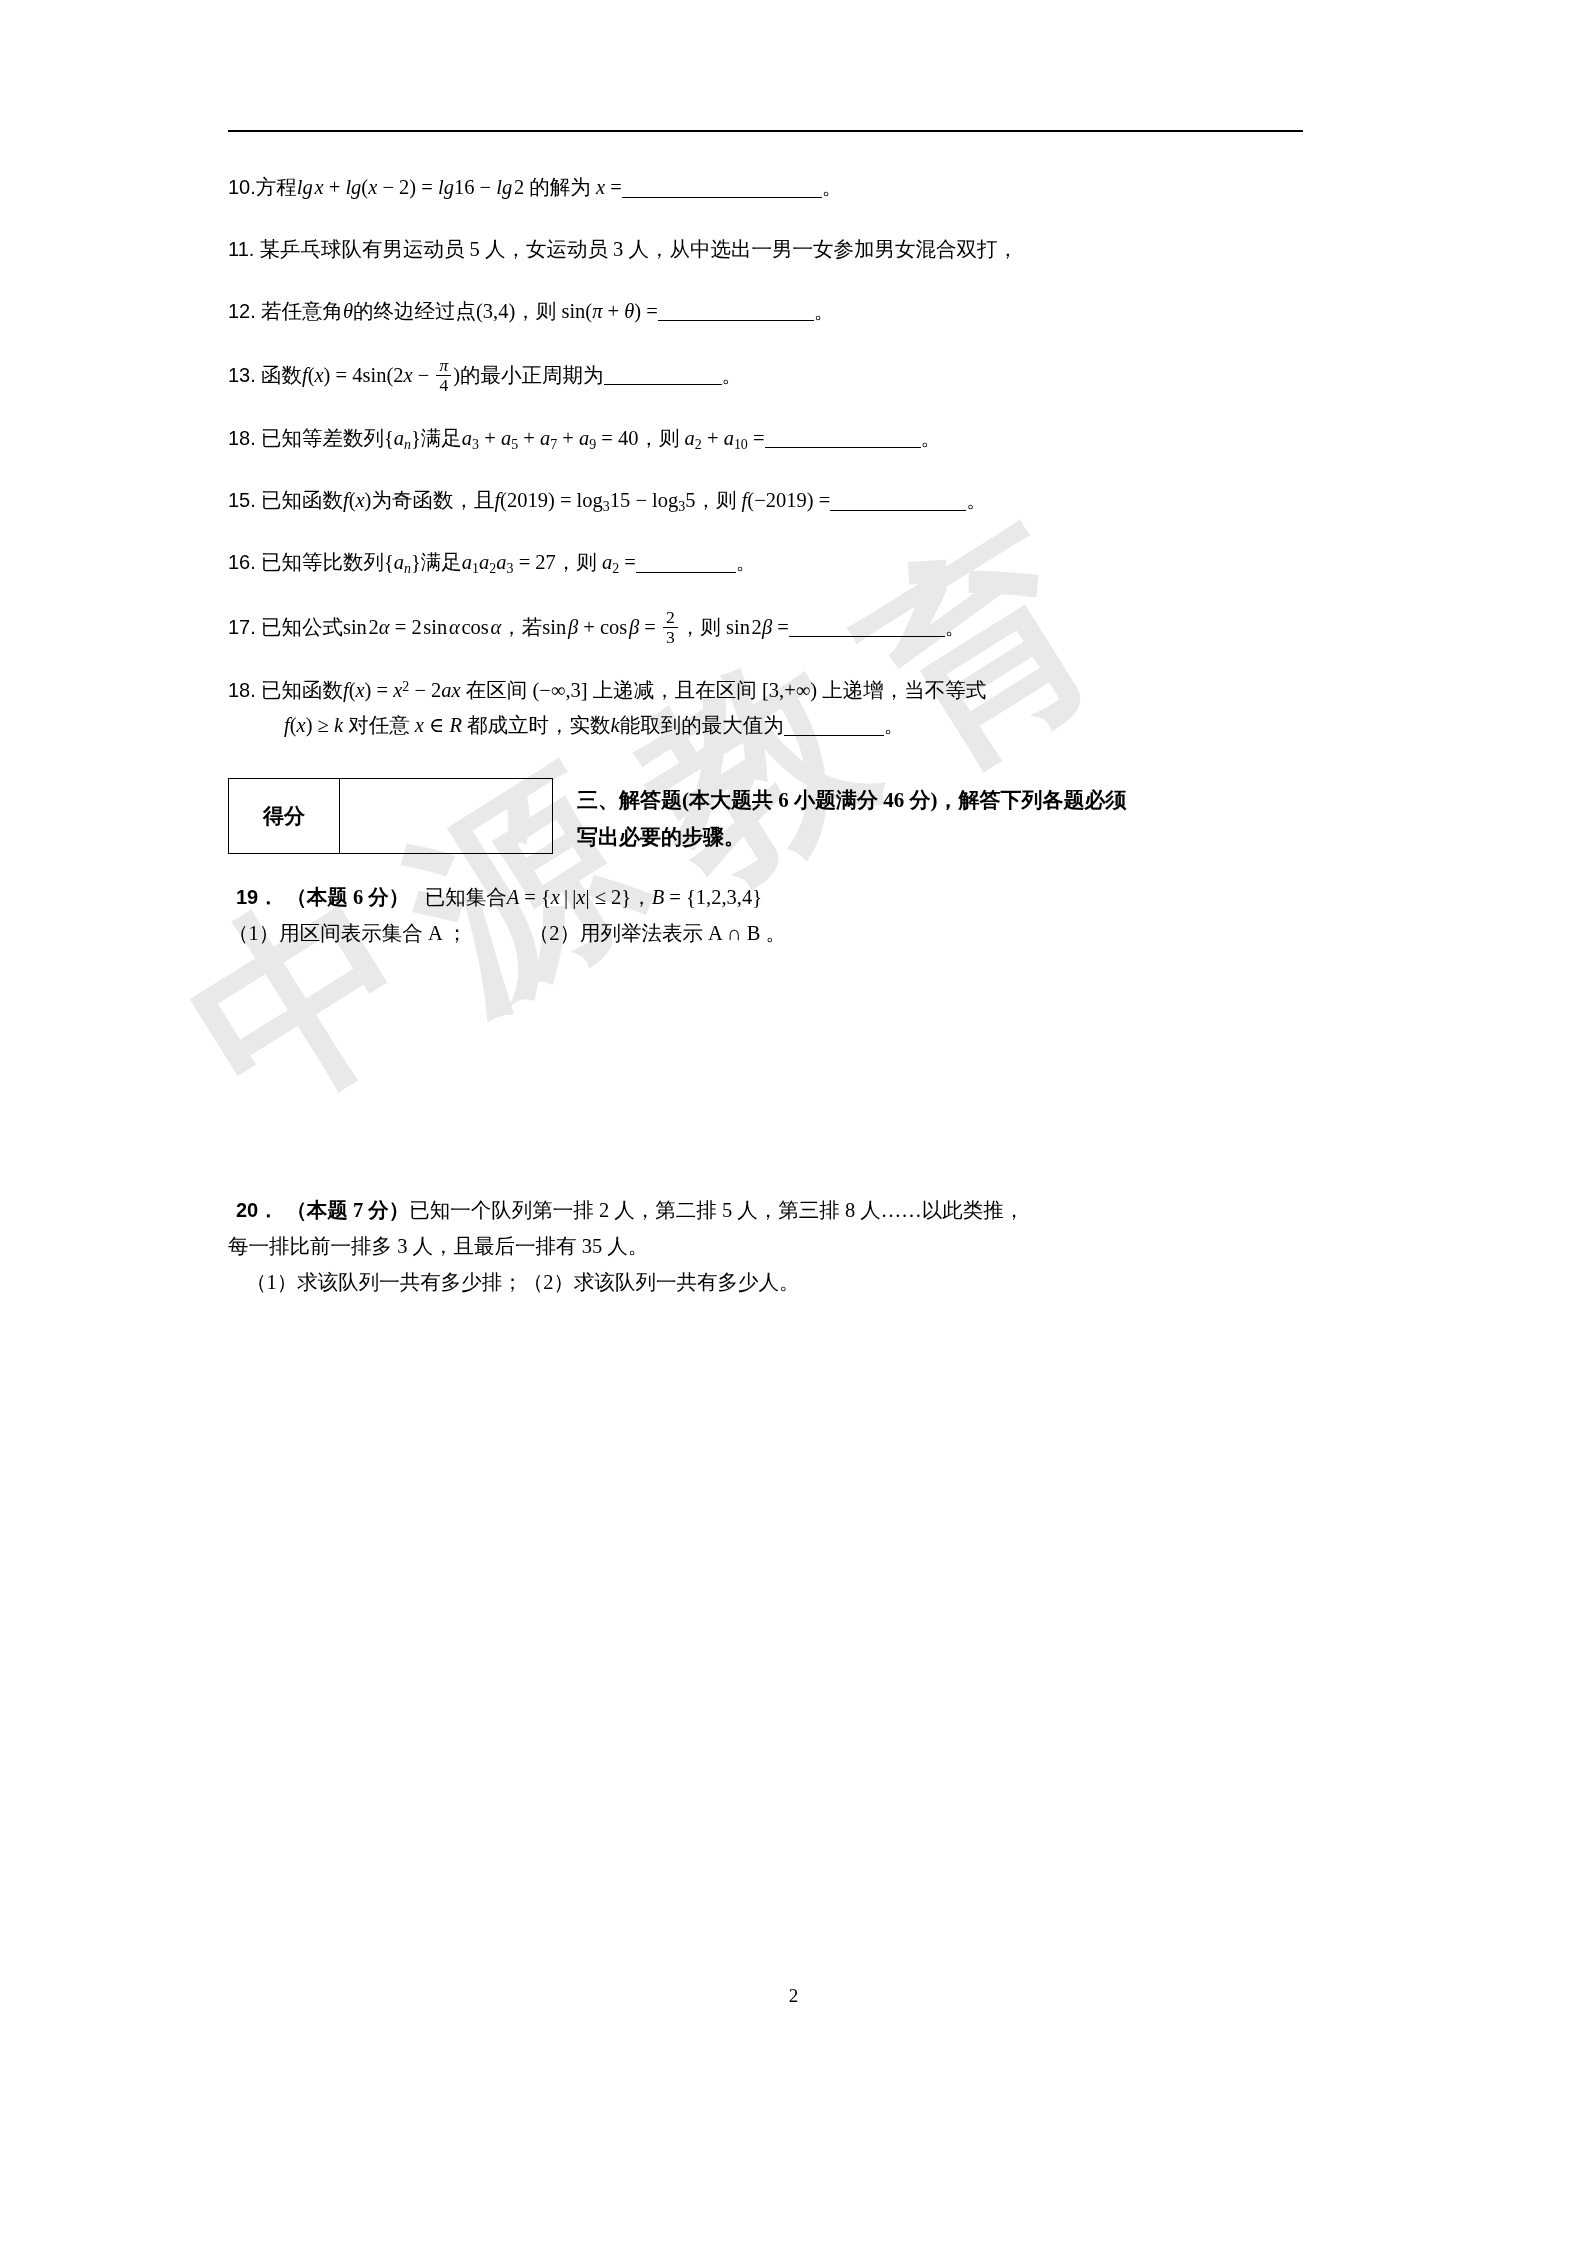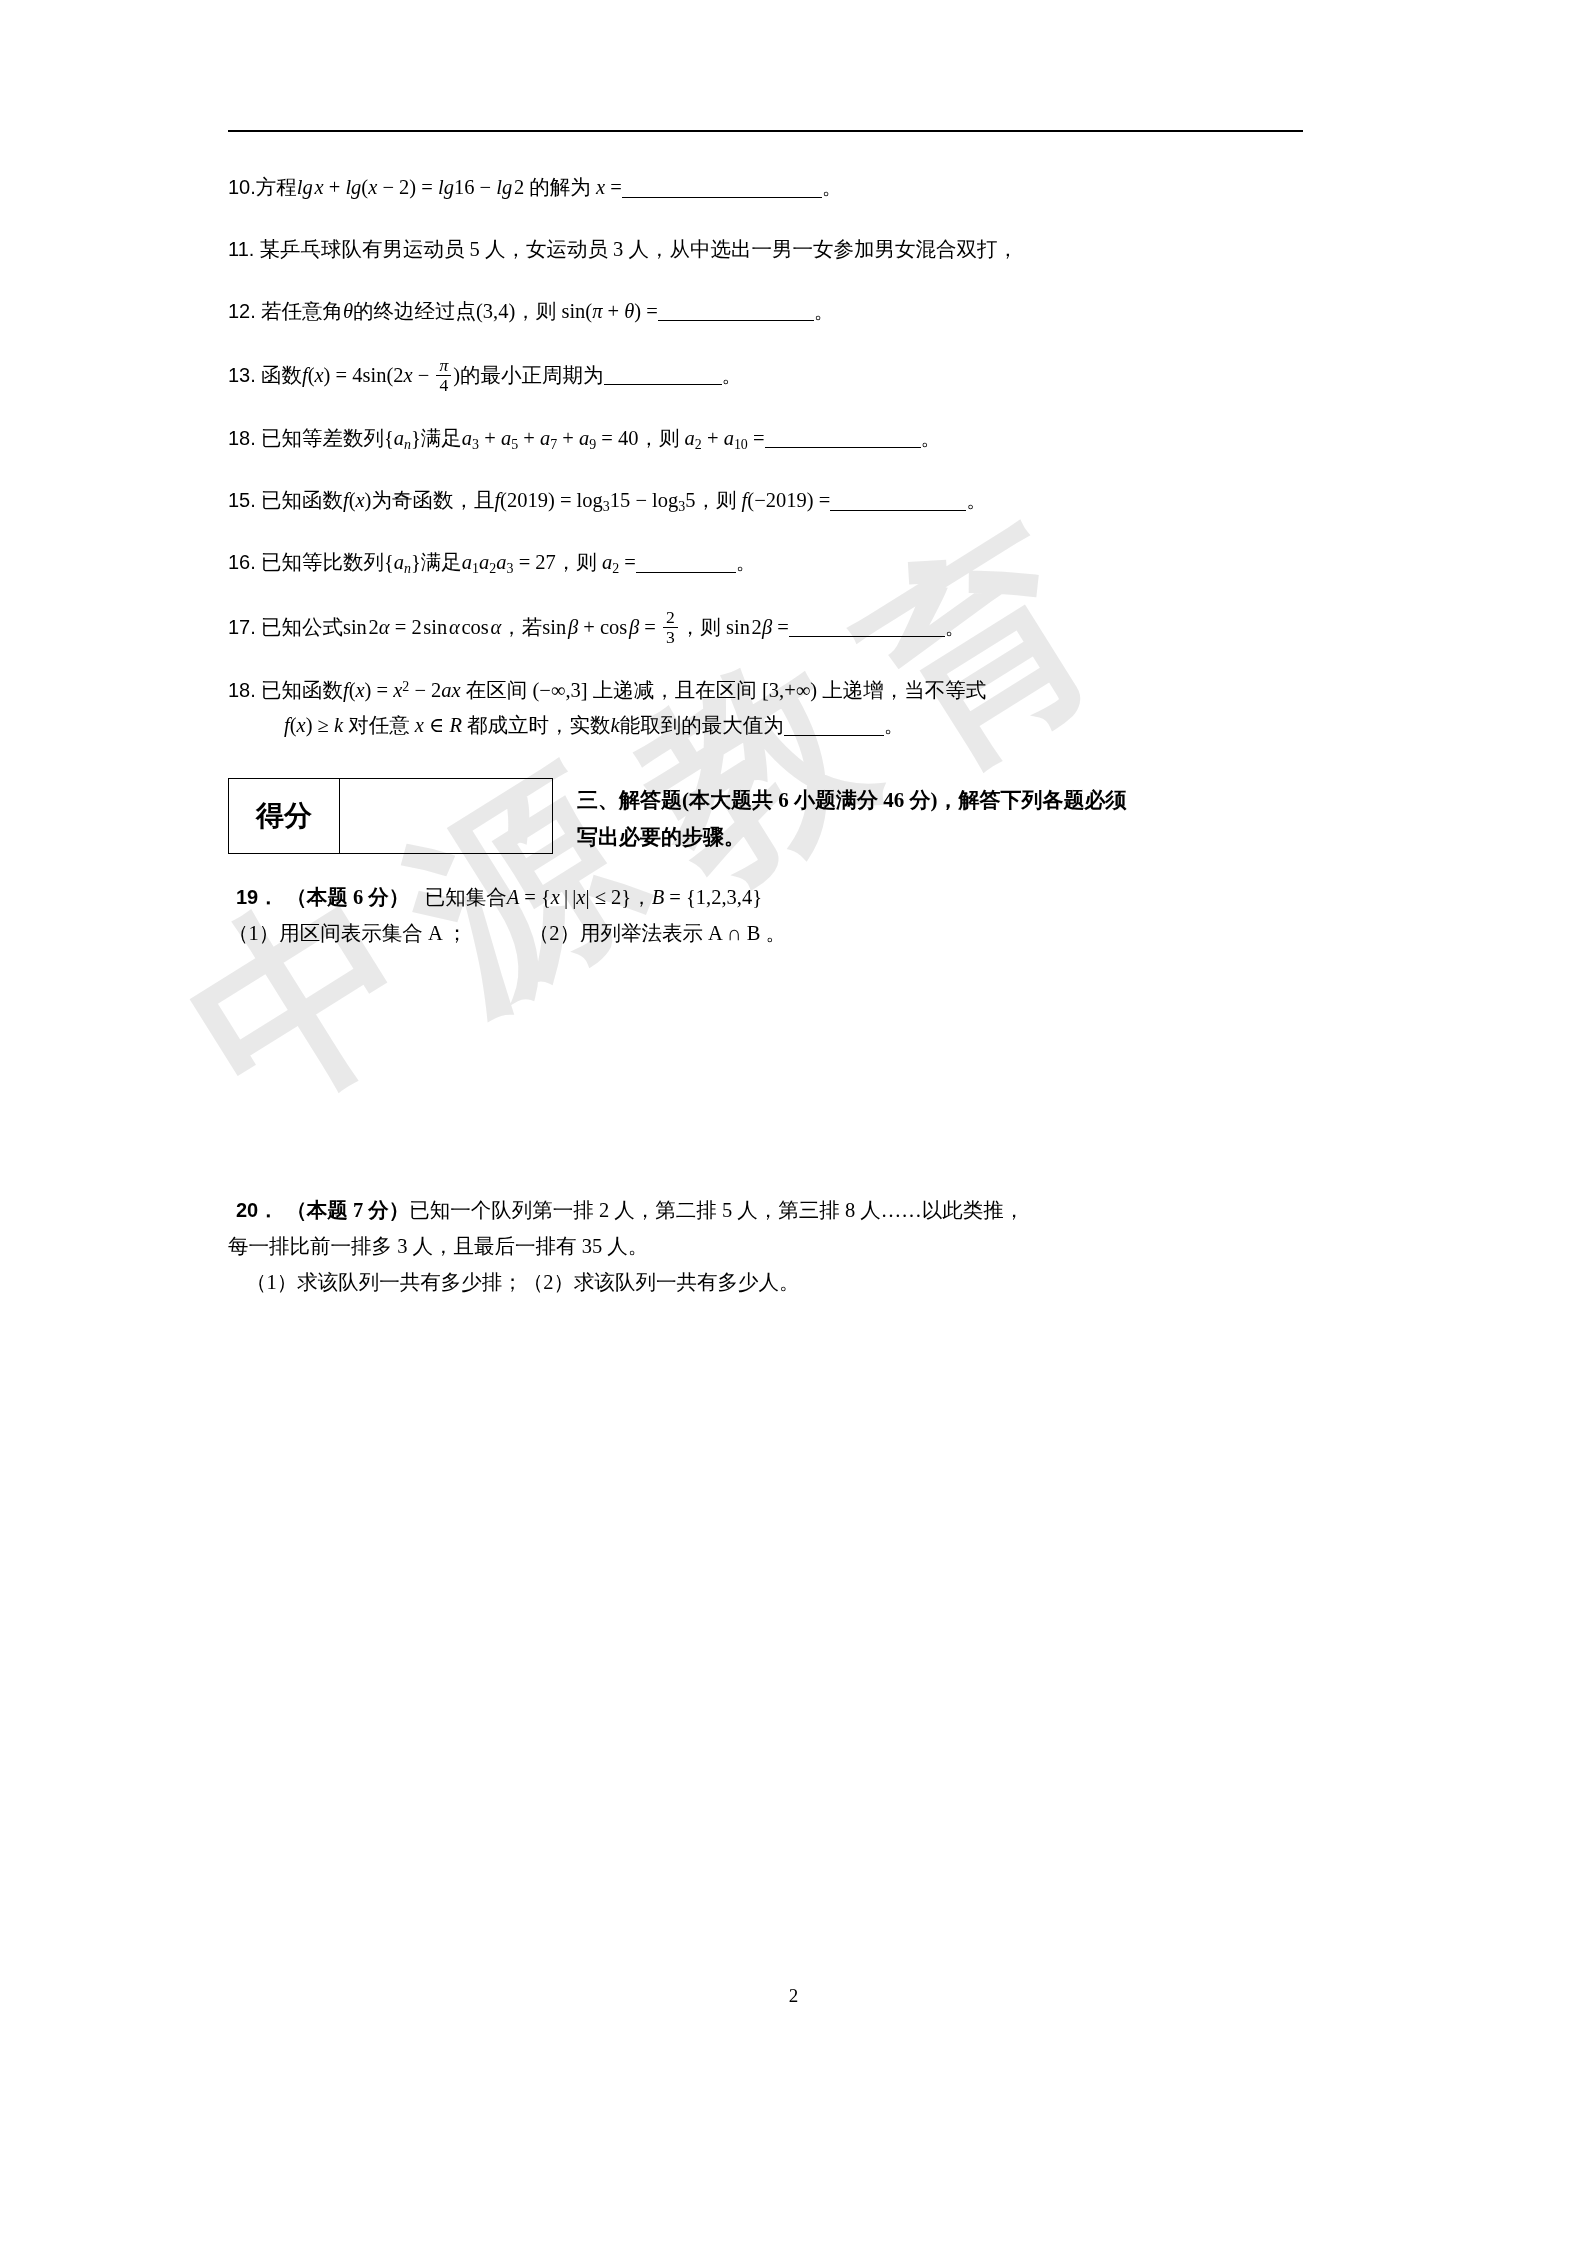--- a/index.html
+++ b/index.html
@@ -114,21 +114,21 @@
     position: absolute;
     left: 0;
     top: 0;
   }
   .scorebox td {
     border: 1.5px solid #000;
     height: 72px;
     text-align: center;
     vertical-align: middle;
     font-weight: bold;
-    font-size: 28px;
+    font-size: 21px;
     font-family: "Liberation Sans", sans-serif;
   }
   .scorebox td.lbl { width: 108px; }
   .scorebox td.val { width: 210px; }
   .section-head {
     position: absolute;
     left: 349px;
     top: 4px;
     width: 730px;
     font-weight: bold;

